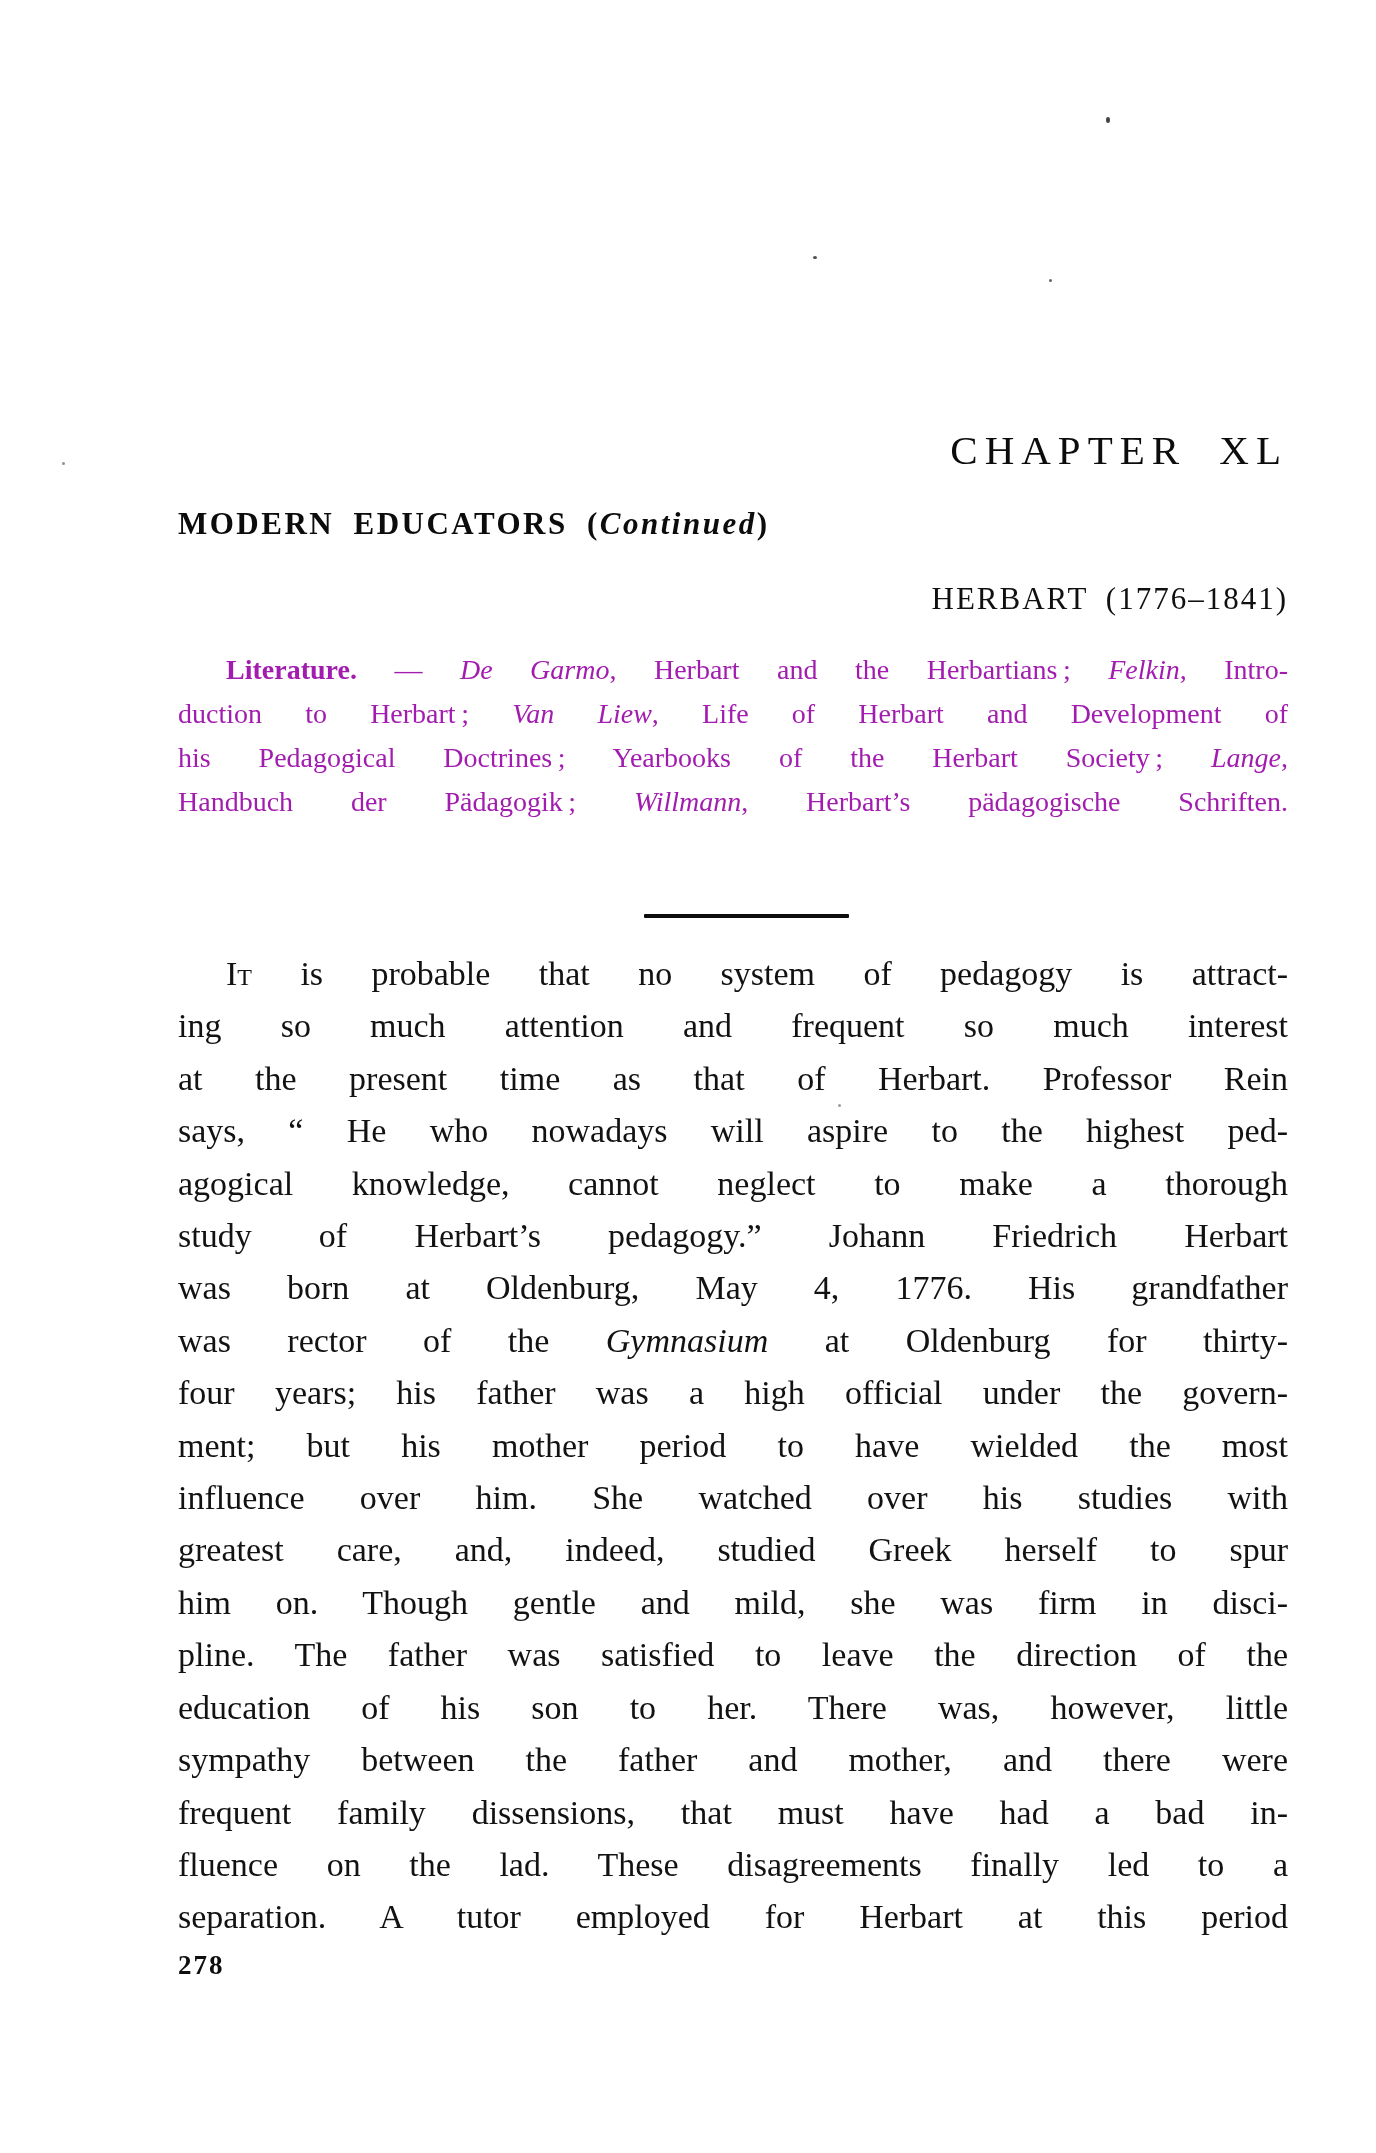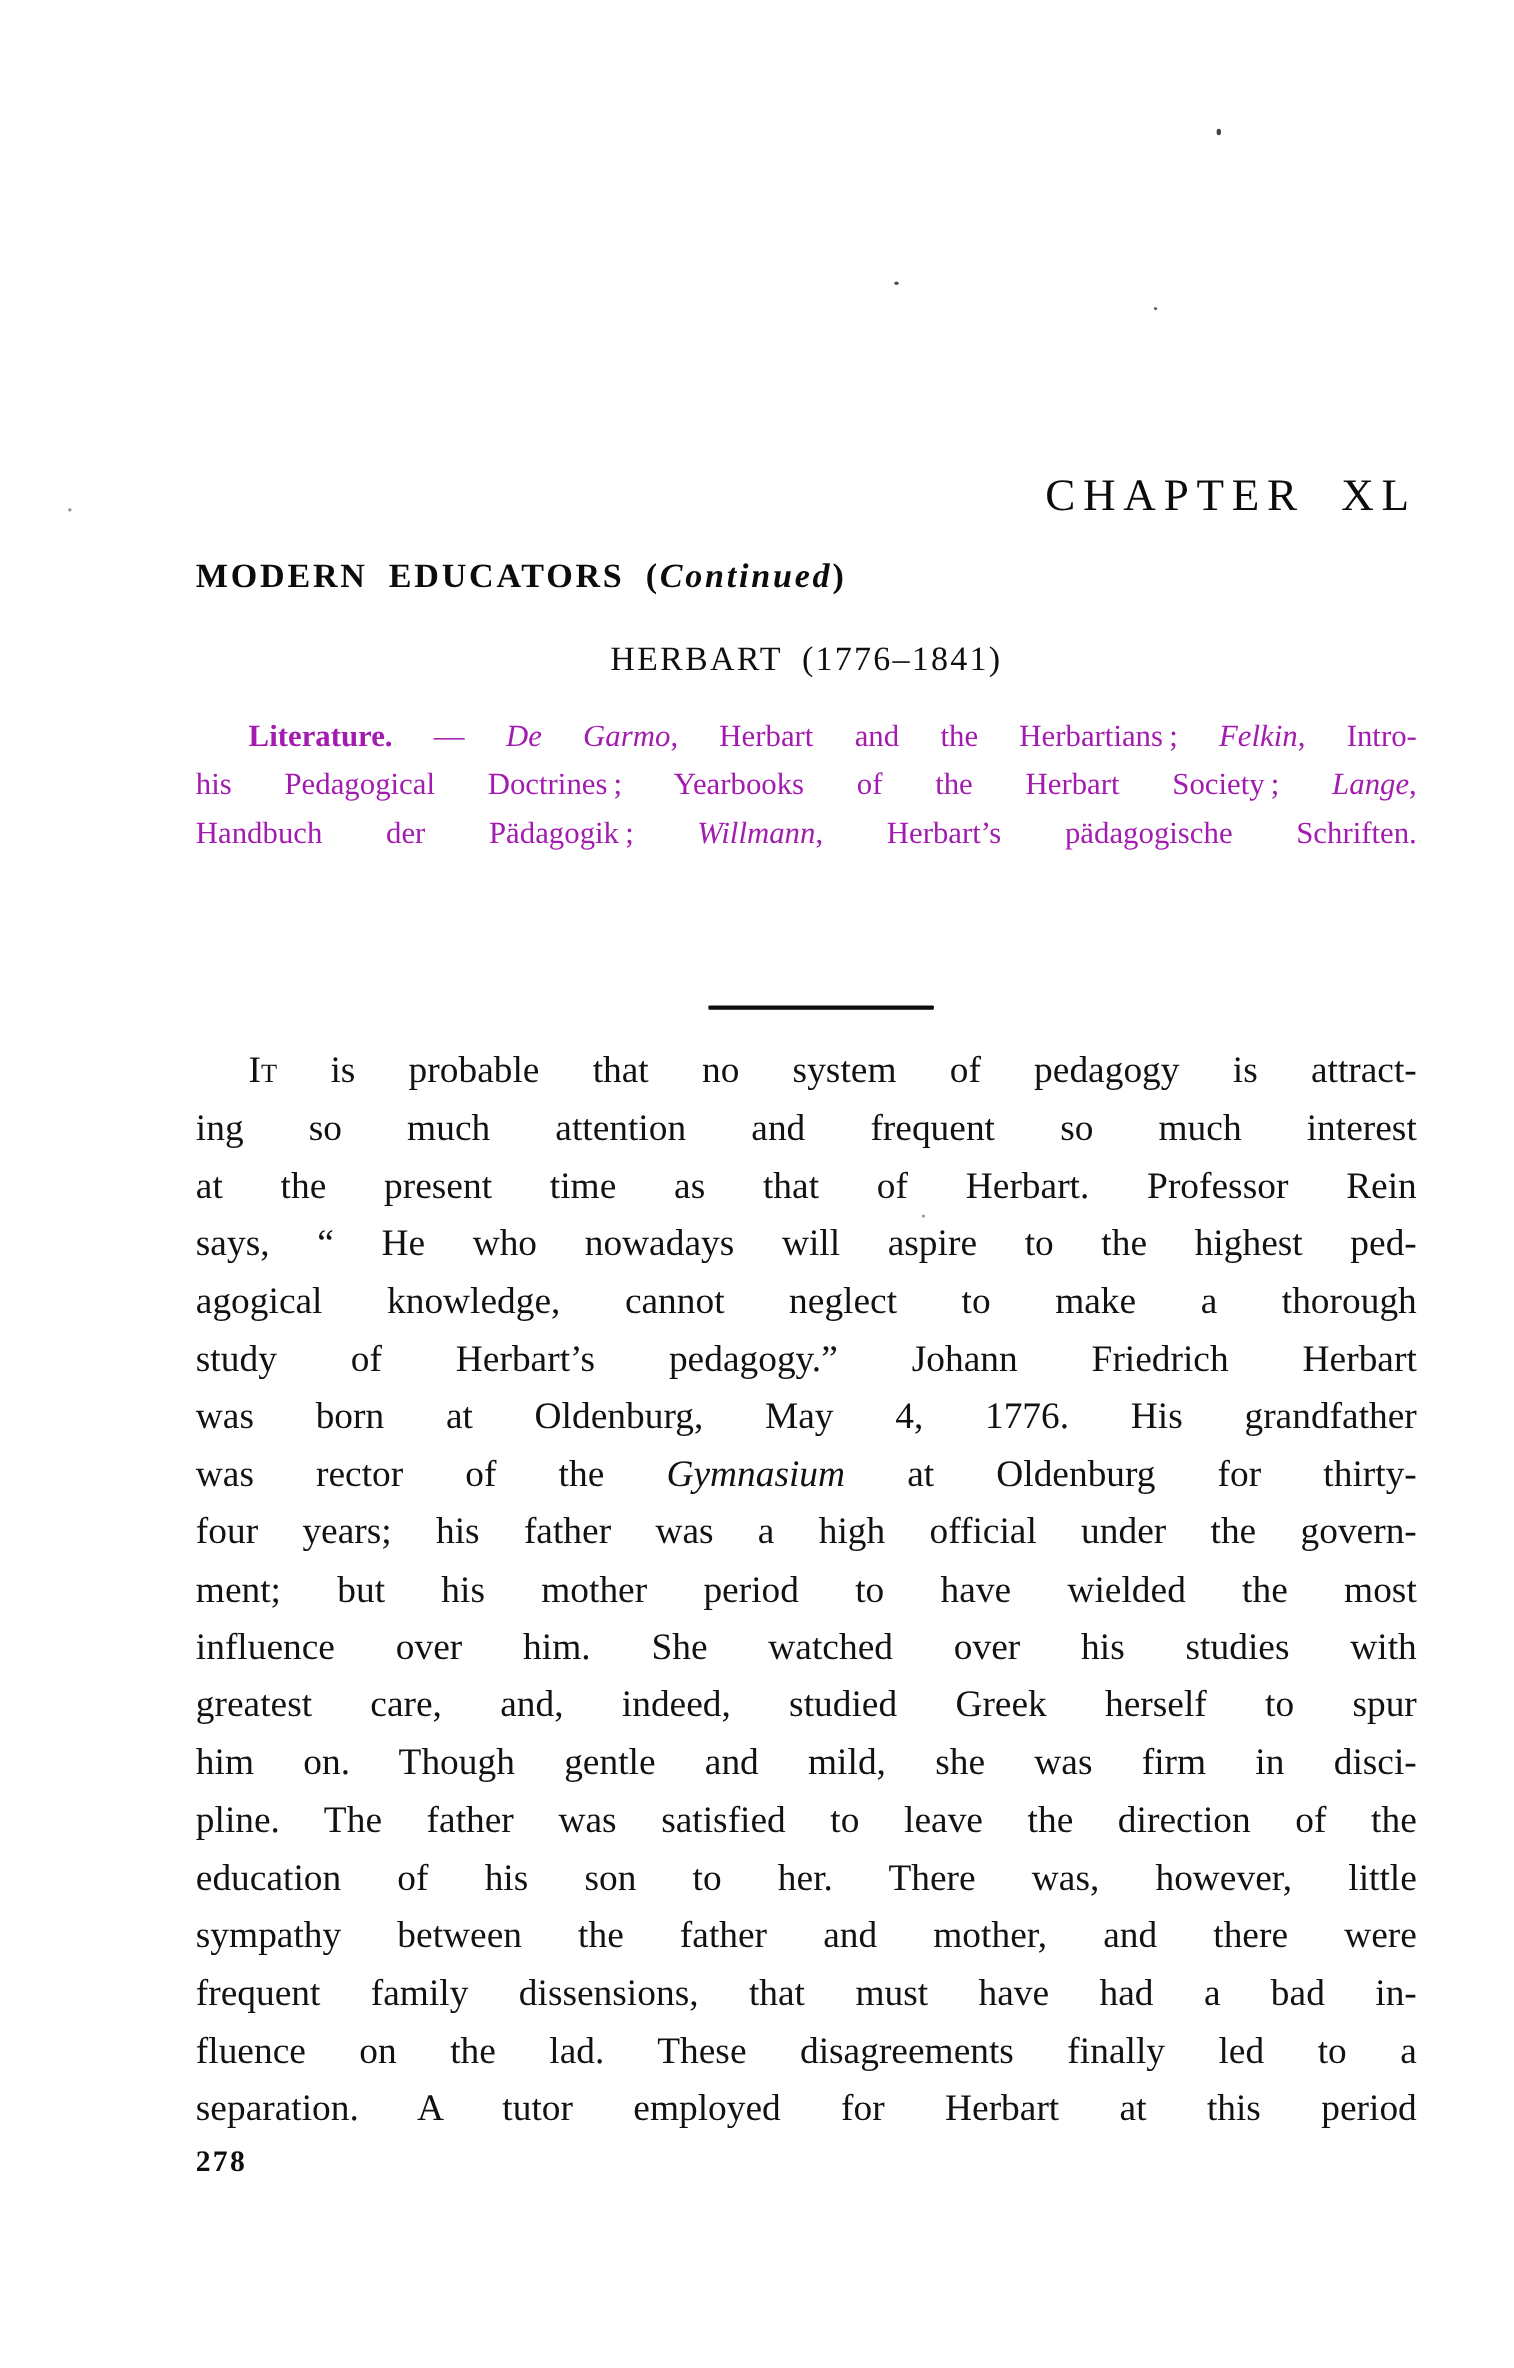--- a/index.html
+++ b/index.html
@@ -68,24 +68,25 @@
 </style>
 </head>
 <body>
 
 <div class="page">
 
   <div class="content chapter-heading" style="position:absolute;">CHAPTER XL</div>
 
   <div class="content section-heading" style="position:absolute;"><span class="s-bold">MODERN EDUCATORS</span><span class="s-bold"> (</span><span class="s-bolditalic">Continued</span><span class="s-bold">)</span></div>
 
-  <div class="content sub-heading" style="position:absolute;">HERBART (1776–1841)</div>
+  <div class="content sub-heading" style="position:absolute;text-align:right;">HERBART (1776–1841)</div>
 
   <div class="content lit" style="position:absolute;">
       <div class="line"><span class="s-bold">Literature.</span><span class="s-plain"> — </span><span class="s-italic">De Garmo</span><span class="s-plain">, Herbart and the Herbartians ; </span><span class="s-italic">Felkin</span><span class="s-plain">, Intro-</span></div>
+      <div class="line"><span class="s-plain">duction to Herbart ; </span><span class="s-italic">Van Liew</span><span class="s-plain">, Life of Herbart and Development of</span></div>
       <div class="line"><span class="s-plain">his Pedagogical Doctrines ; Yearbooks of the Herbart Society ; </span><span class="s-italic">Lange</span><span class="s-plain">,</span></div>
       <div class="line"><span class="s-plain">Handbuch der Pädagogik ; </span><span class="s-italic">Willmann</span><span class="s-plain">, Herbart’s pädagogische Schriften.</span></div>
     </div>
 
   <div class="divider"></div>
 
   <div class="content bodytext" style="position:absolute;">
       <div class="line"><span class="s-smallcaps">It</span><span class="s-plain"> is probable that no system of pedagogy is attract-</span></div>
       <div class="line"><span class="s-plain">ing so much attention and frequent so much interest</span></div>
       <div class="line"><span class="s-plain">at the present time as that of Herbart. Professor Rein</span></div>

